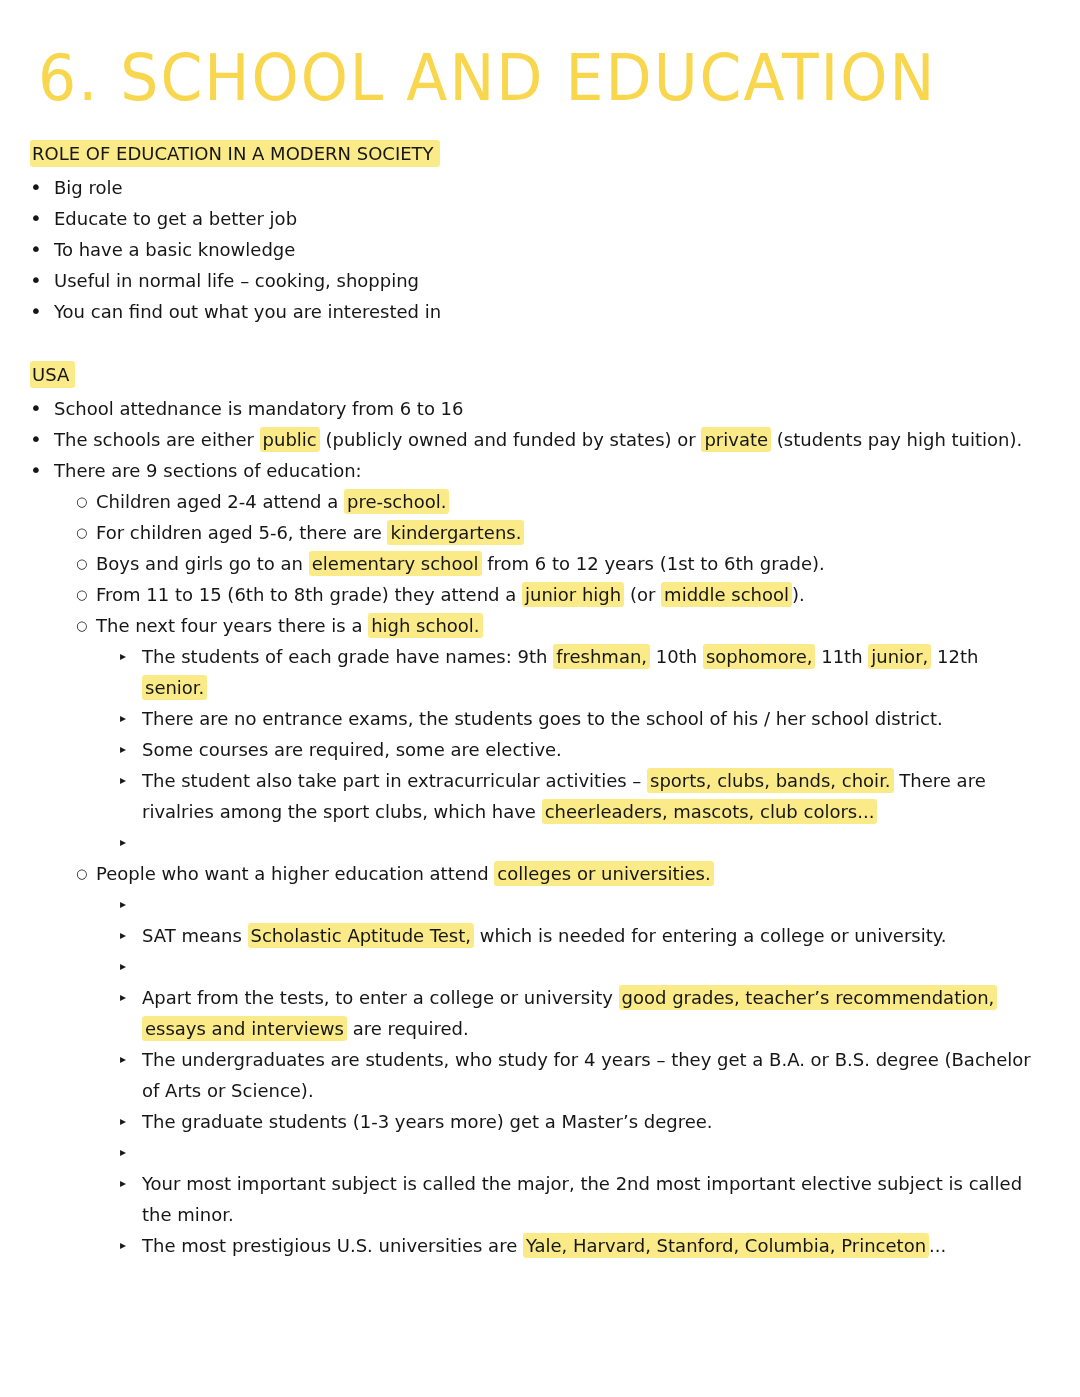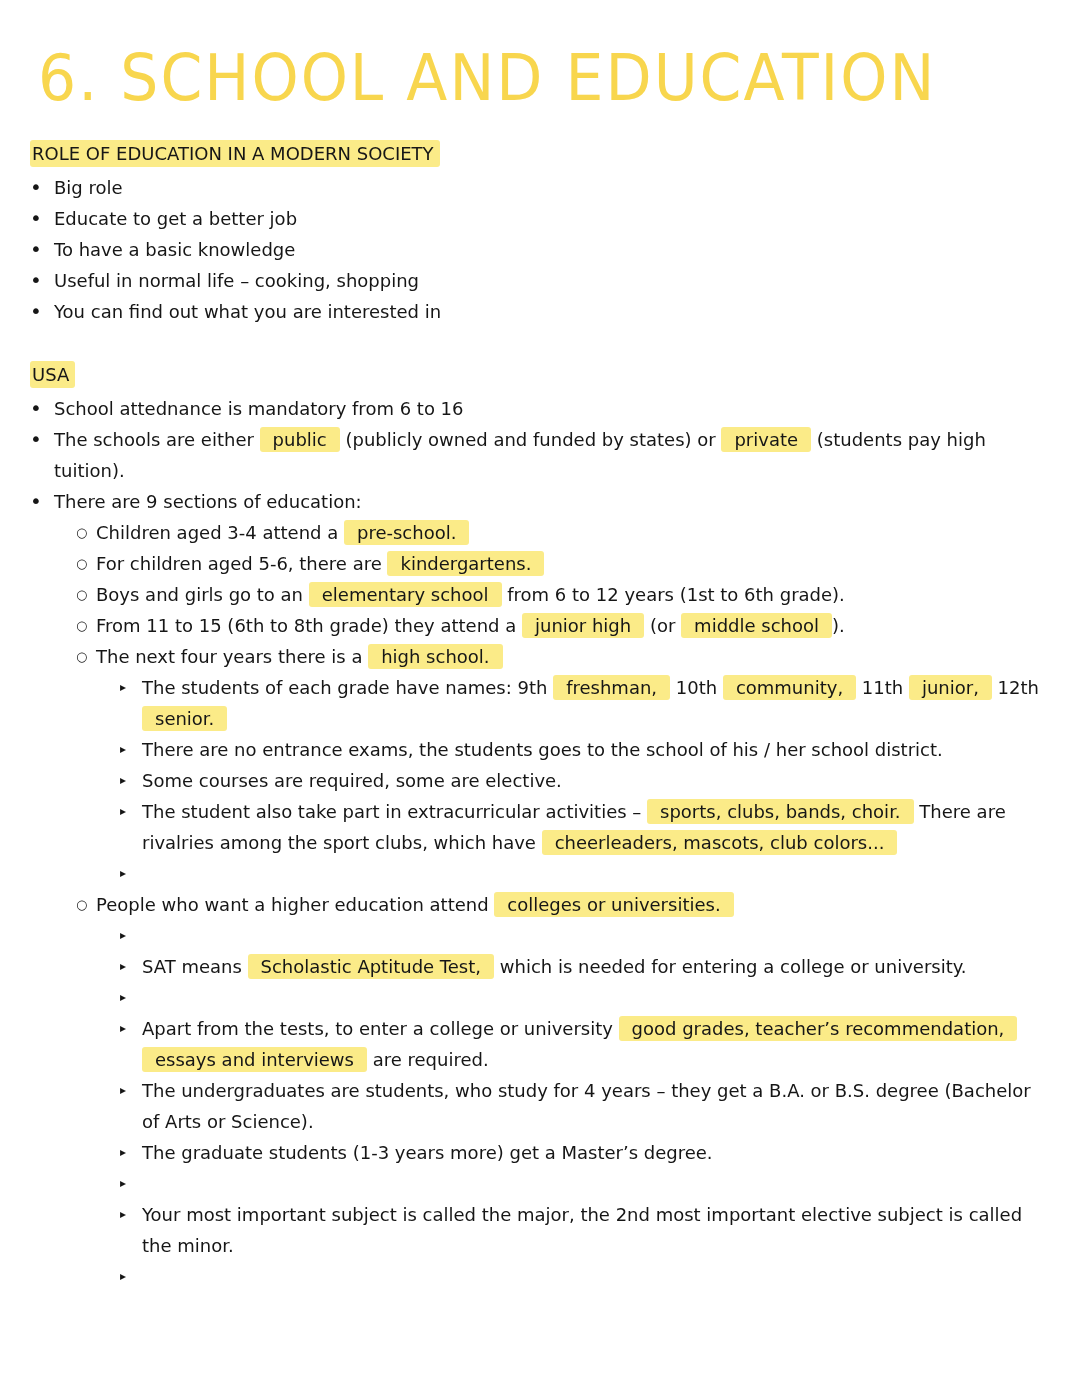--- a/index.html
+++ b/index.html
@@ -50,21 +50,21 @@
   .bullet{
     flex:0 0 auto;
     line-height:31px;
     color:var(--ink);
   }
   .lvl1 .bullet{width:24px; font-size:20px;}
   .lvl2 .bullet{width:20px; font-size:13px;}
   .lvl3 .bullet{width:24px; font-size:12px; padding-left:2px;}
   .hl{
     background:var(--hl);
-    padding:2px 13px;
+    padding:2px 3px;
     border-radius:3px;
     box-decoration-break:clone;
     -webkit-box-decoration-break:clone;
   }
   .spacer{height:30px;}
 </style>
 </head>
 <body>
 
 <div class="page">
@@ -104,41 +104,41 @@
       <div class="line lvl1">
         <span class="bullet">•</span>
         <span class="txt"><span>The schools are either </span><span class="hl">public</span><span> (publicly owned and funded by states) or </span><span class="hl">private</span><span> (students pay high tuition).</span></span>
       </div>
       <div class="line lvl1">
         <span class="bullet">•</span>
         <span class="txt"><span>There are 9 sections of education:</span></span>
       </div>
       <div class="line lvl2">
         <span class="bullet">○</span>
-        <span class="txt"><span>Children aged 3-4 attend a </span><span class="hl">pre-school.</span></span>
+        <span class="txt"><span>Children aged 2-4 attend a </span><span class="hl">pre-school.</span></span>
       </div>
       <div class="line lvl2">
         <span class="bullet">○</span>
         <span class="txt"><span>For children aged 5-6, there are </span><span class="hl">kindergartens.</span></span>
       </div>
       <div class="line lvl2">
         <span class="bullet">○</span>
         <span class="txt"><span>Boys and girls go to an </span><span class="hl">elementary school</span><span> from 6 to 12 years (1st to 6th grade).</span></span>
       </div>
       <div class="line lvl2">
         <span class="bullet">○</span>
         <span class="txt"><span>From 11 to 15 (6th to 8th grade) they attend a </span><span class="hl">junior high</span><span> (or </span><span class="hl">middle school</span><span>).</span></span>
       </div>
       <div class="line lvl2">
         <span class="bullet">○</span>
         <span class="txt"><span>The next four years there is a </span><span class="hl">high school.</span></span>
       </div>
       <div class="line lvl3">
         <span class="bullet">▸</span>
-        <span class="txt"><span>The students of each grade have names: 9th </span><span class="hl">freshman,</span><span> 10th </span><span class="hl">community,</span><span> 11th </span><span class="hl">junior,</span><span> 12th </span><span class="hl">senior.</span></span>
+        <span class="txt"><span>The students of each grade have names: 9th </span><span class="hl">freshman,</span><span> 10th </span><span class="hl">sophomore,</span><span> 11th </span><span class="hl">junior,</span><span> 12th </span><span class="hl">senior.</span></span>
       </div>
       <div class="line lvl3">
         <span class="bullet">▸</span>
         <span class="txt"><span>There are no entrance exams, the students goes to the school of his / her school district.</span></span>
       </div>
       <div class="line lvl3">
         <span class="bullet">▸</span>
         <span class="txt"><span>Some courses are required, some are elective.</span></span>
       </div>
       <div class="line lvl3">
@@ -176,15 +176,16 @@
       </div>
       <div class="line lvl3">
         <span class="bullet">▸</span>
       </div>
       <div class="line lvl3">
         <span class="bullet">▸</span>
         <span class="txt"><span>Your most important subject is called the major, the 2nd most important elective subject is called the minor.</span></span>
       </div>
       <div class="line lvl3">
         <span class="bullet">▸</span>
+        <span class="txt"><span>The most prestigious U.S. universities are </span><span class="hl">Yale, Harvard, Stanford, Columbia, Princeton</span><span>...</span></span>
       </div>
     </div>
 </div>
 
 </body></html>

